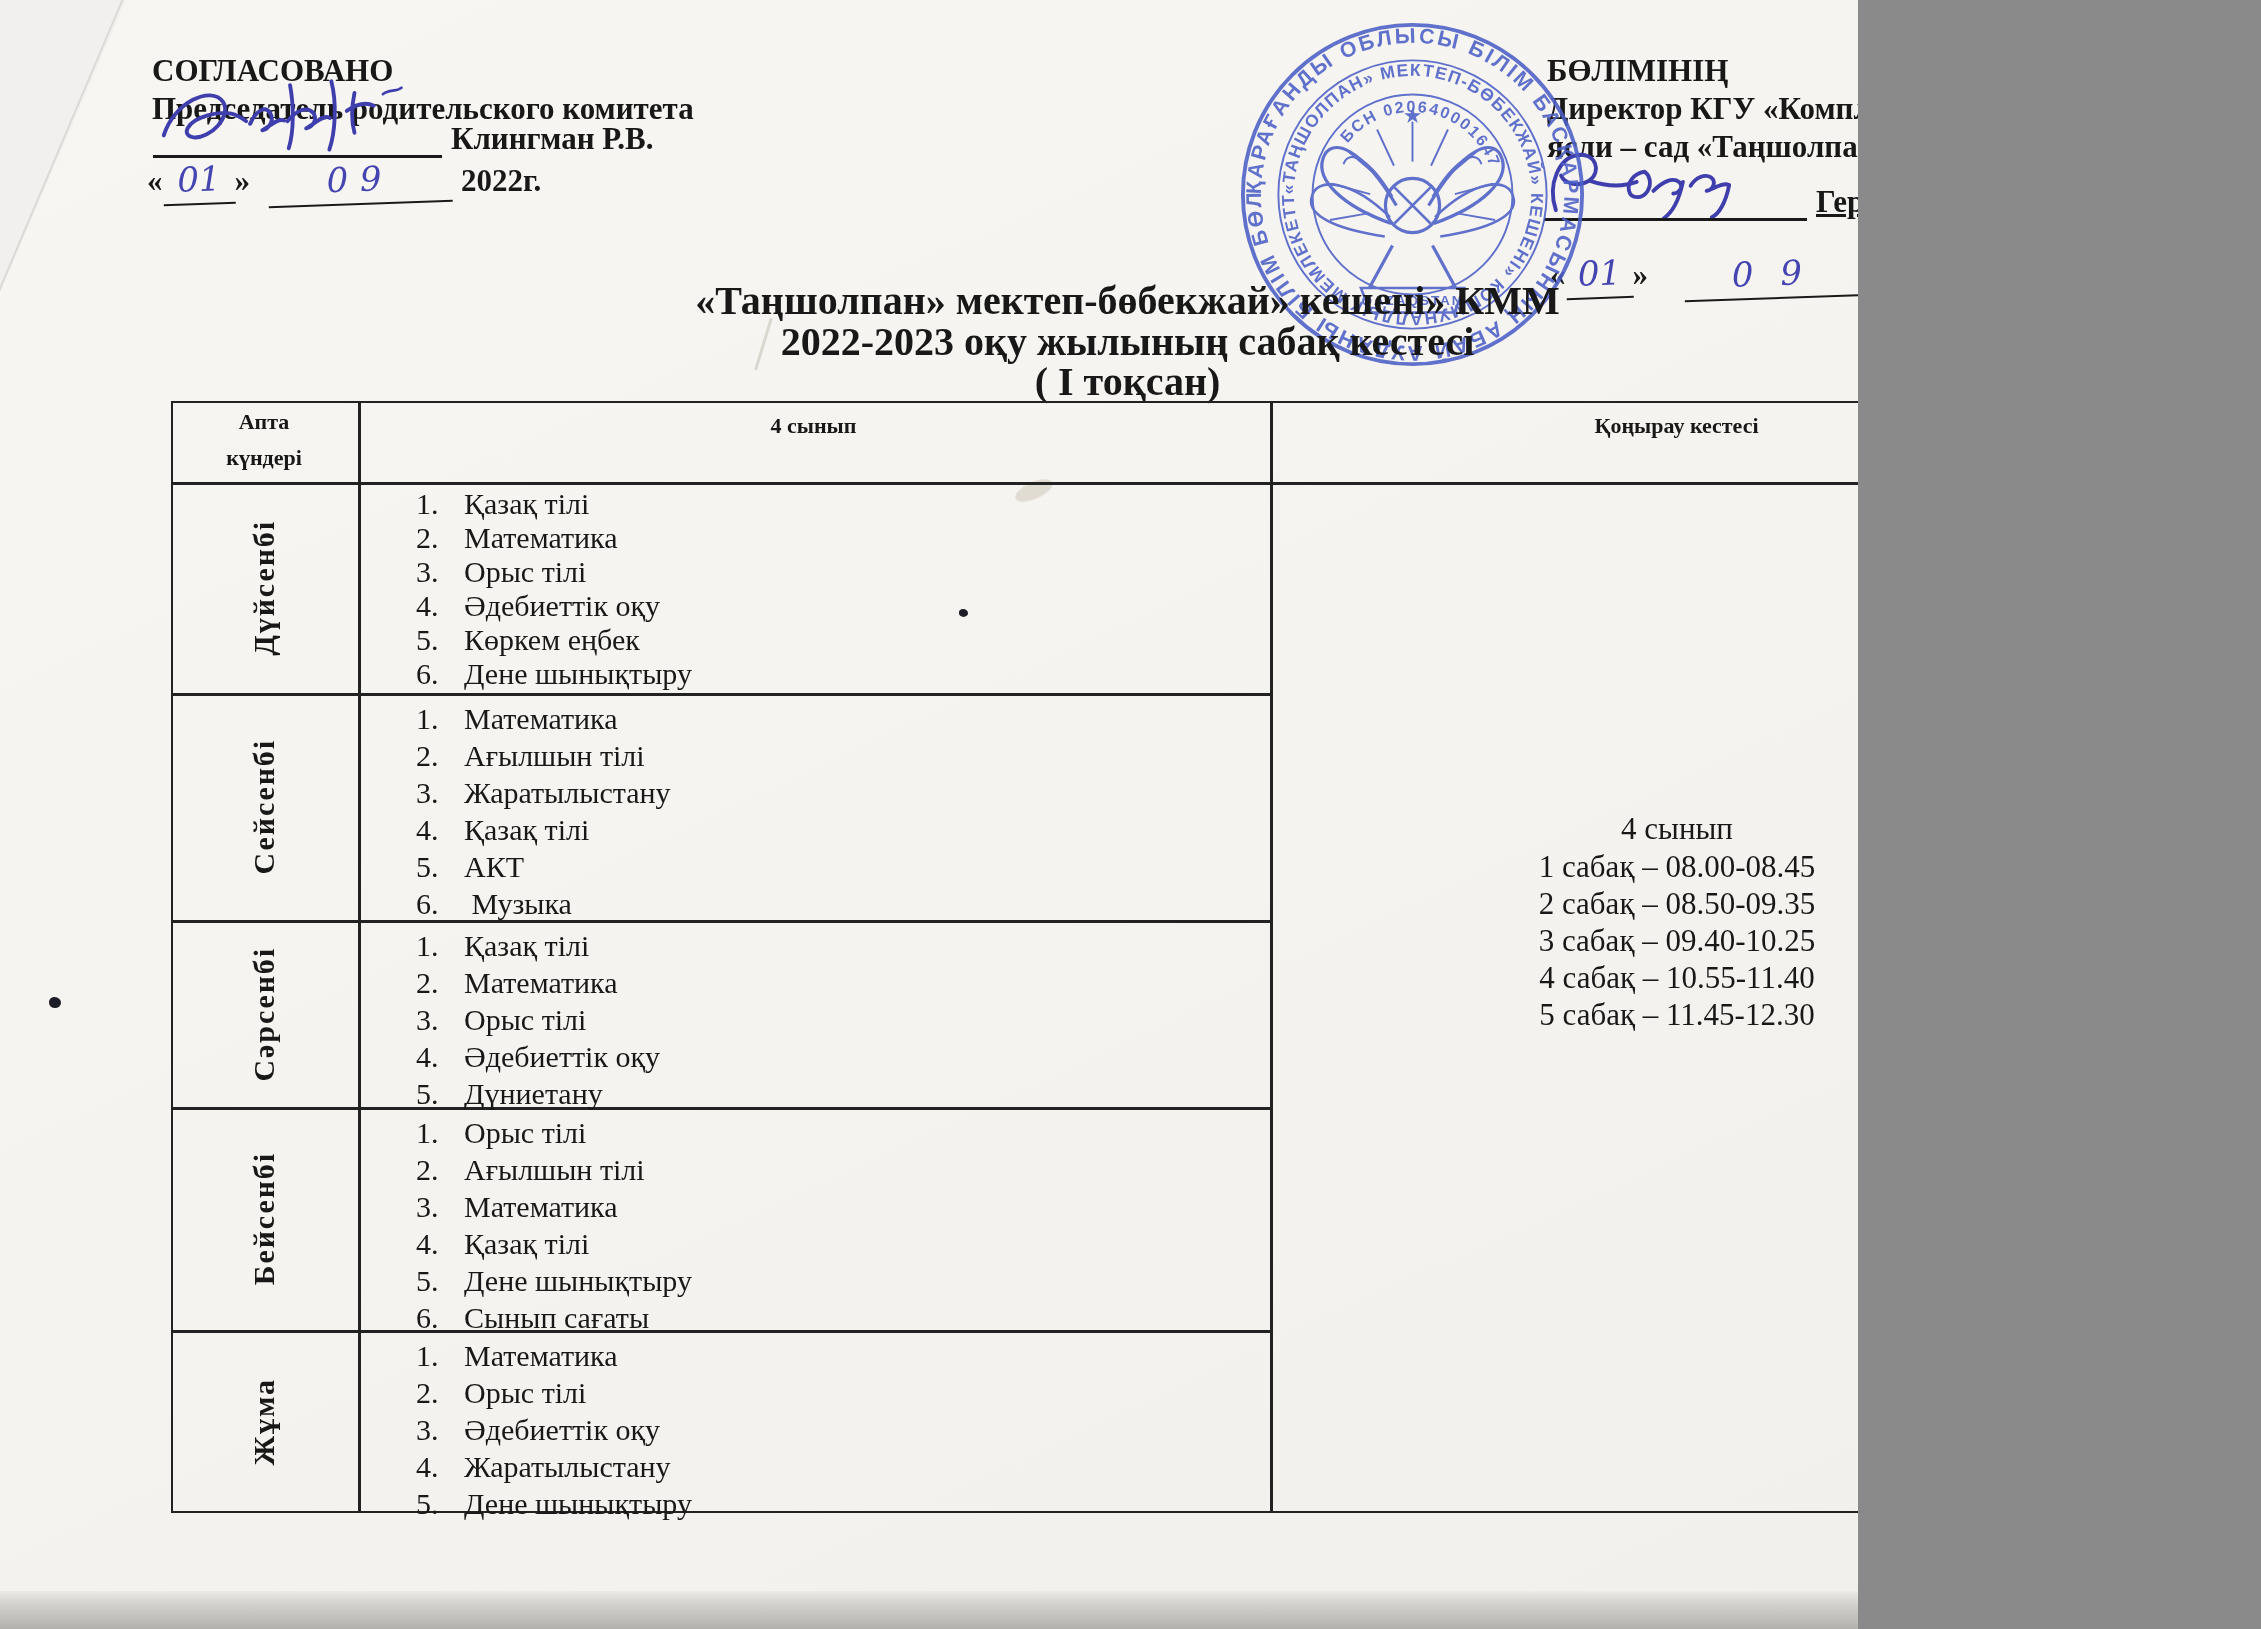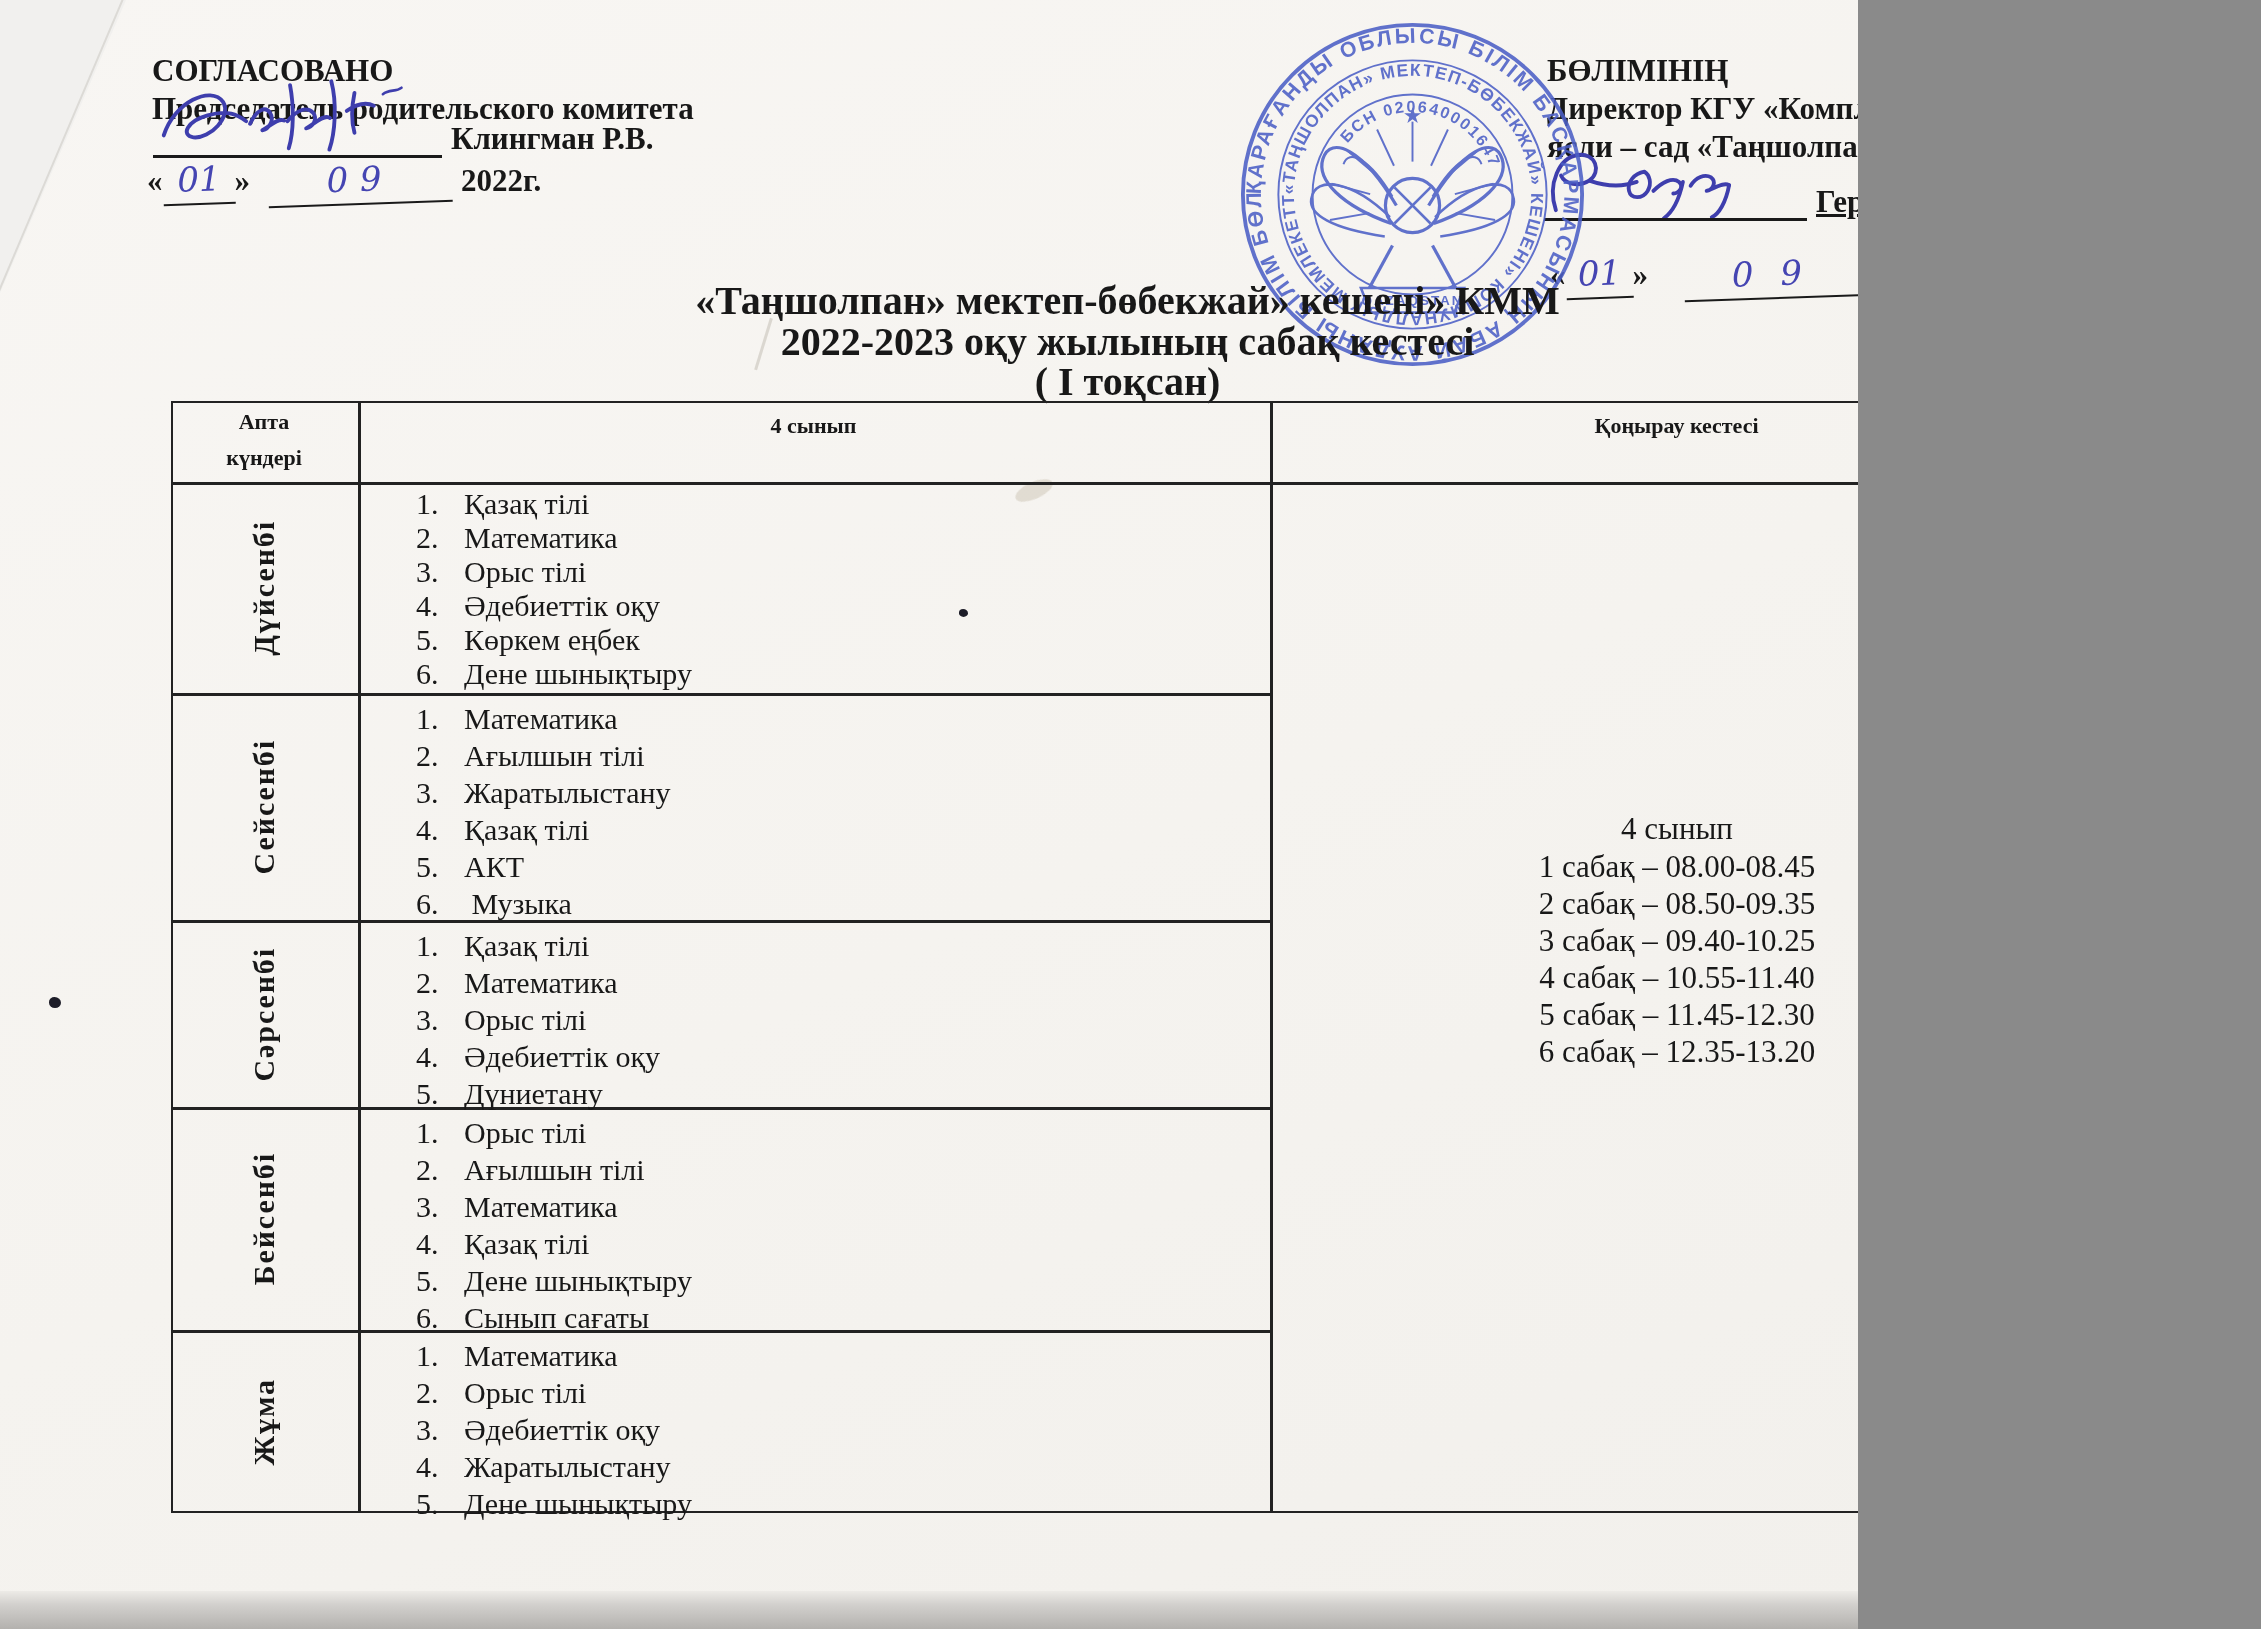--- a/index.html
+++ b/index.html
@@ -244,18 +244,17 @@
 
   <div class="bell">
     <div class="bell-title">4 сынып</div>
     <div>
 
     <div class="bell-line">1 сабақ – 08.00-08.45</div>
         <div class="bell-line">2 сабақ – 08.50-09.35</div>
         <div class="bell-line">3 сабақ – 09.40-10.25</div>
         <div class="bell-line">4 сабақ – 10.55-11.40</div>
         <div class="bell-line">5 сабақ – 11.45-12.30</div>
-        <div class="bell-line">6 сабақ – 12.35-13.20</div>
       </div>
   </div>
 
 </div>
 
 
 </body></html>

